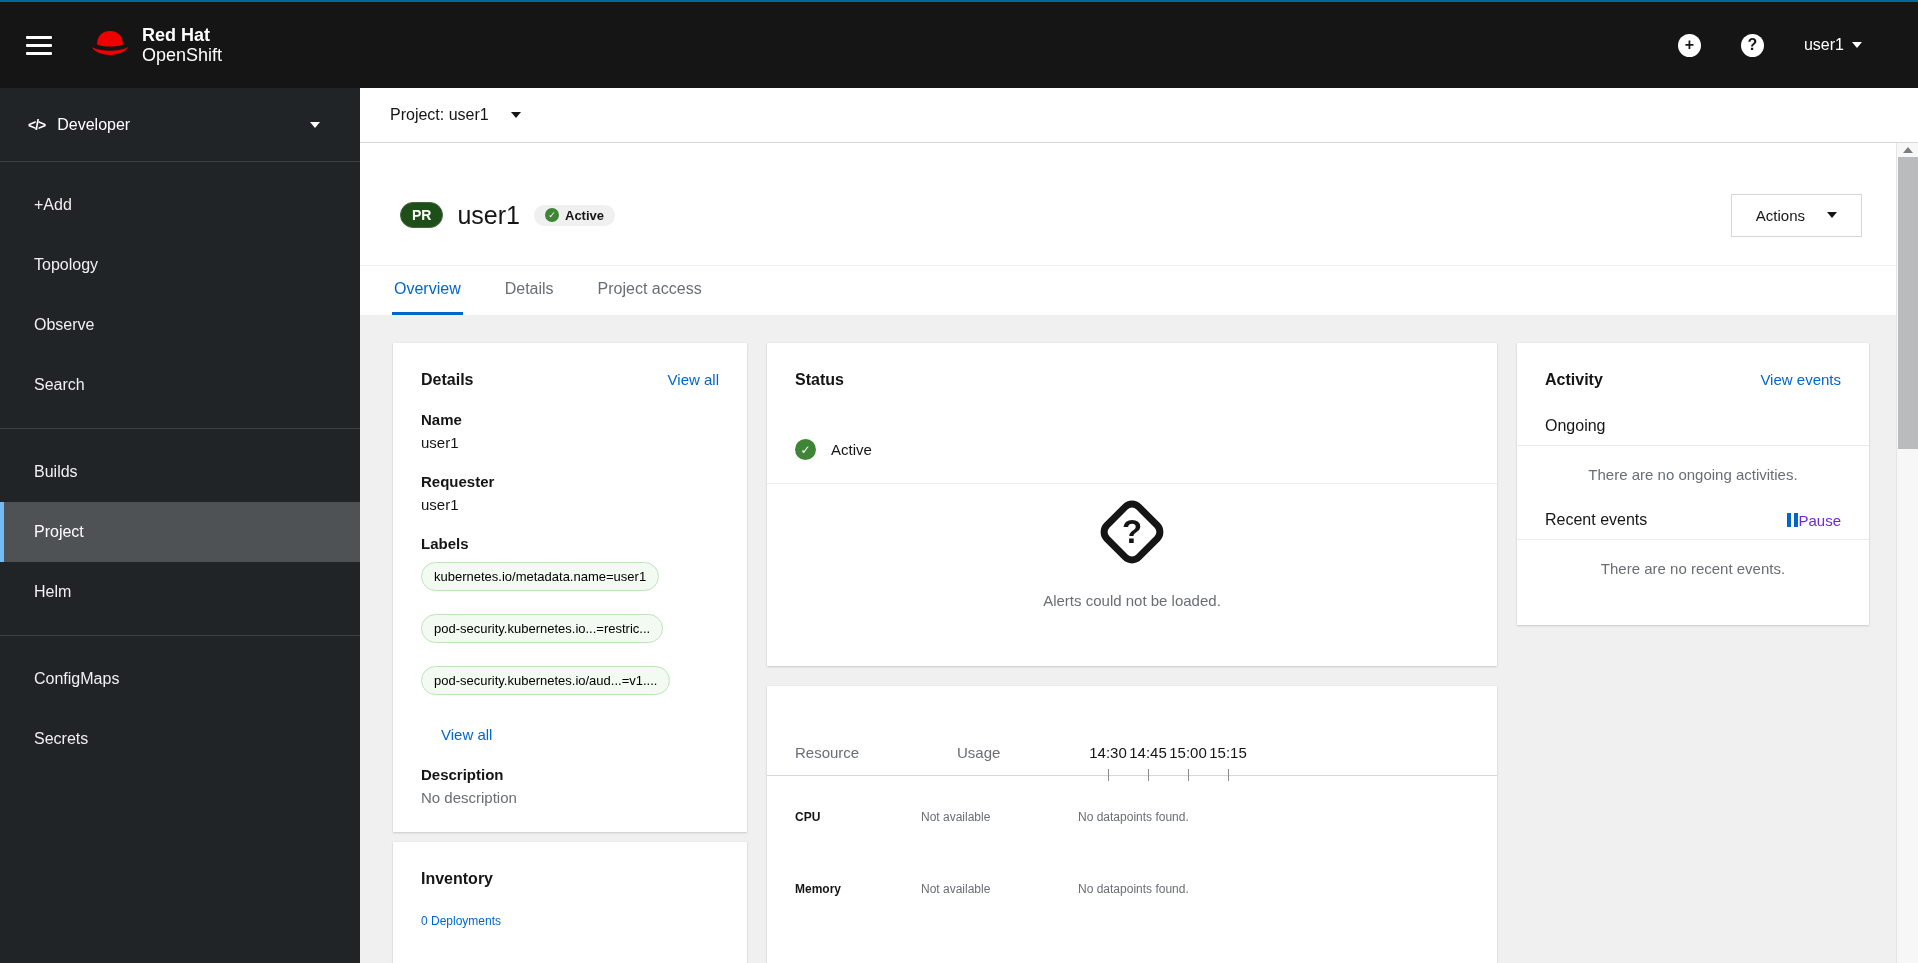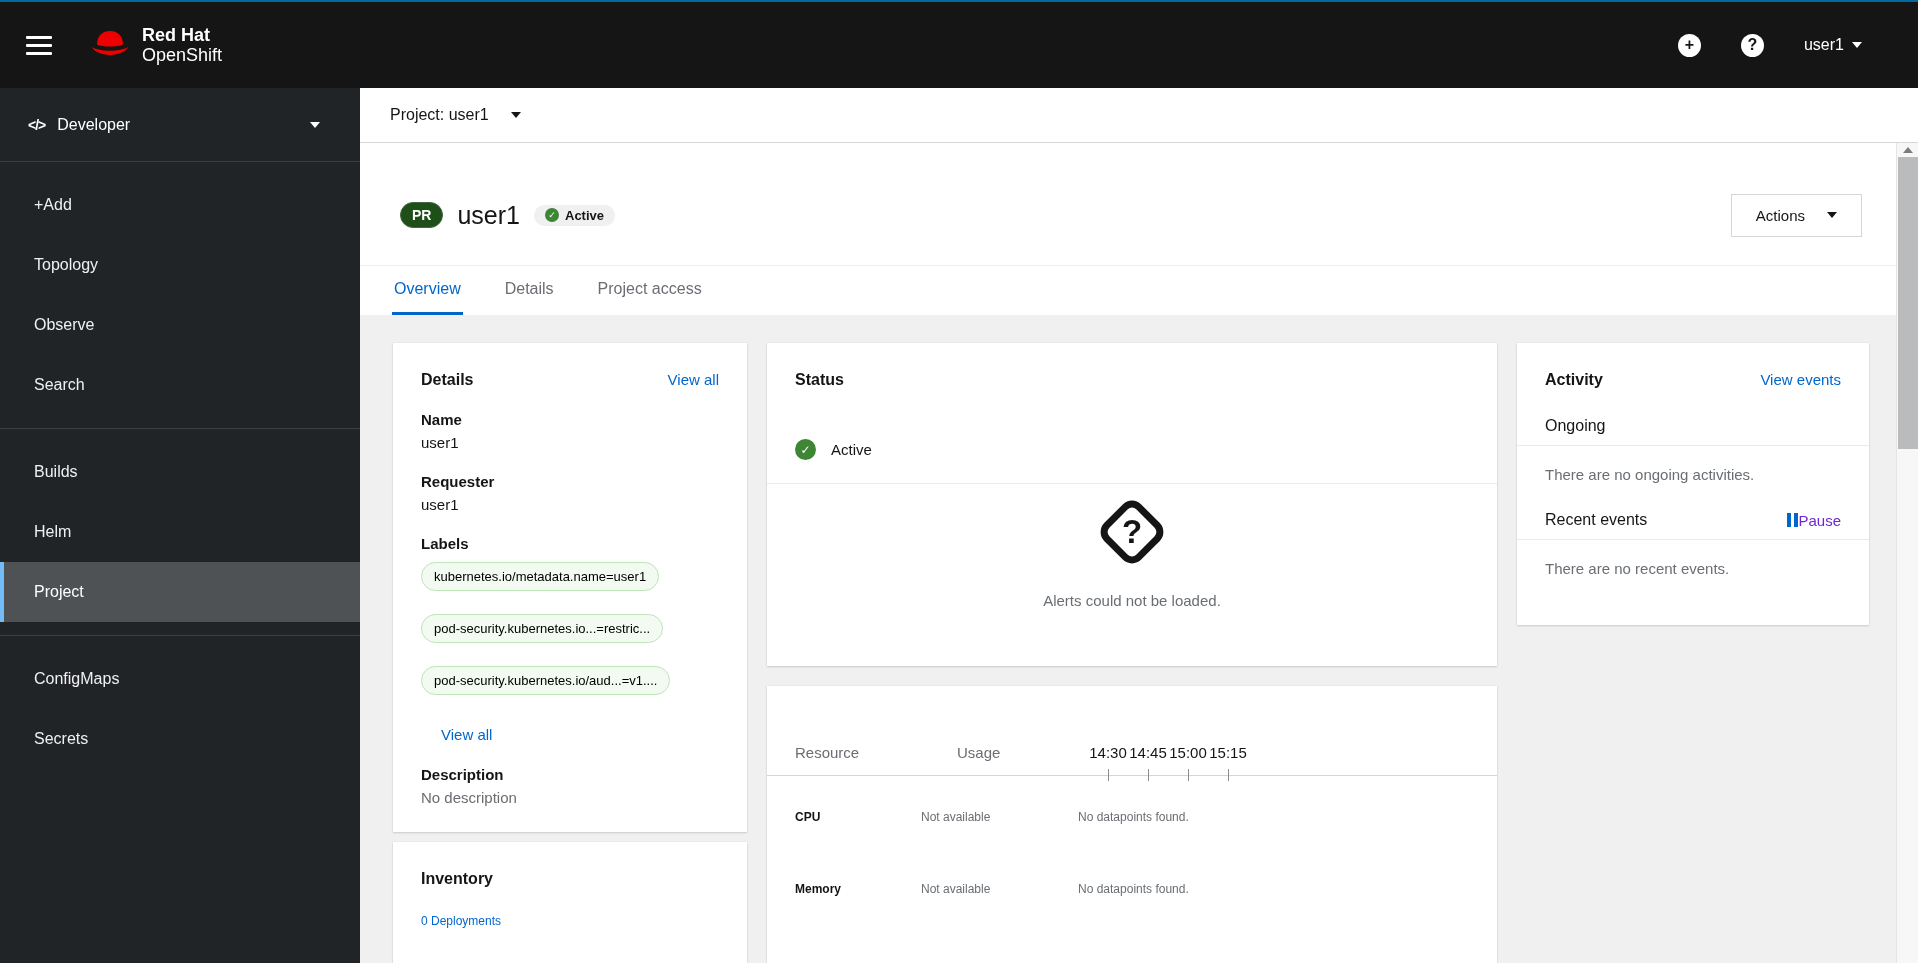--- a/index.html
+++ b/index.html
@@ -52,21 +52,21 @@
   .actions-btn { margin-left:auto; background:#fff; border:1px solid #d6d6d6; height:43px; padding:0 24px; display:flex; align-items:center; gap:22px; font-size:15px; color:#151515; cursor:pointer; }
 
   .tabs-strip { height:50px; background:#fff; border-top:1px solid #eeeeee; display:flex; padding-left:32px; gap:40px; flex:0 0 auto; }
   .tab { font-size:16px; color:#6a6e73; display:flex; align-items:center; padding:0 2px; border-bottom:3px solid transparent; cursor:pointer; }
   .tab.active { color:#0066cc; border-bottom-color:#0066cc; }
 
   
   .content { flex:1; padding:28px 49px 0 33px; display:flex; gap:20px; overflow:hidden; }
   .col-left { width:354px; flex:0 0 auto; }
   .col-mid { flex:1; min-width:0; }
-  .col-right { width:352px; flex:0 0 auto; }
+  .col-right { width:352px; flex:0 0 auto;text-align:center; }
   .card { background:#fff; box-shadow:0 1px 2px rgba(3,3,3,.15), 0 0 1px rgba(3,3,3,.1); padding:28px; }
   .card-title-row { display:flex; align-items:baseline; justify-content:space-between; }
   .card-title { font-size:16px; font-weight:700; color:#151515; }
   .link { color:#0066cc; font-size:15px; cursor:pointer; text-decoration:none; }
   .hr-full { border:0; border-top:1px solid #ebebeb; margin:0 -28px; }
 
   
   .details-card { height:489px; }
   .dt { margin-top:22px; font-size:15px; font-weight:700; }
   .dd { margin-top:6px; font-size:15px; color:#151515; }
@@ -161,22 +161,22 @@
         <span class="caret white"></span>
       </div>
       <div class="nav-group">
         <div class="nav-item">+Add</div>
         <div class="nav-item">Topology</div>
         <div class="nav-item">Observe</div>
         <div class="nav-item">Search</div>
       </div>
       <div class="nav-group">
         <div class="nav-item">Builds</div>
+        <div class="nav-item active">Project</div>
         <div class="nav-item">Helm</div>
-        <div class="nav-item active">Project</div>
       </div>
       <div class="nav-group">
         <div class="nav-item">ConfigMaps</div>
         <div class="nav-item">Secrets</div>
       </div>
     </nav>
 
     <div class="main">
 
       <div class="project-bar">

